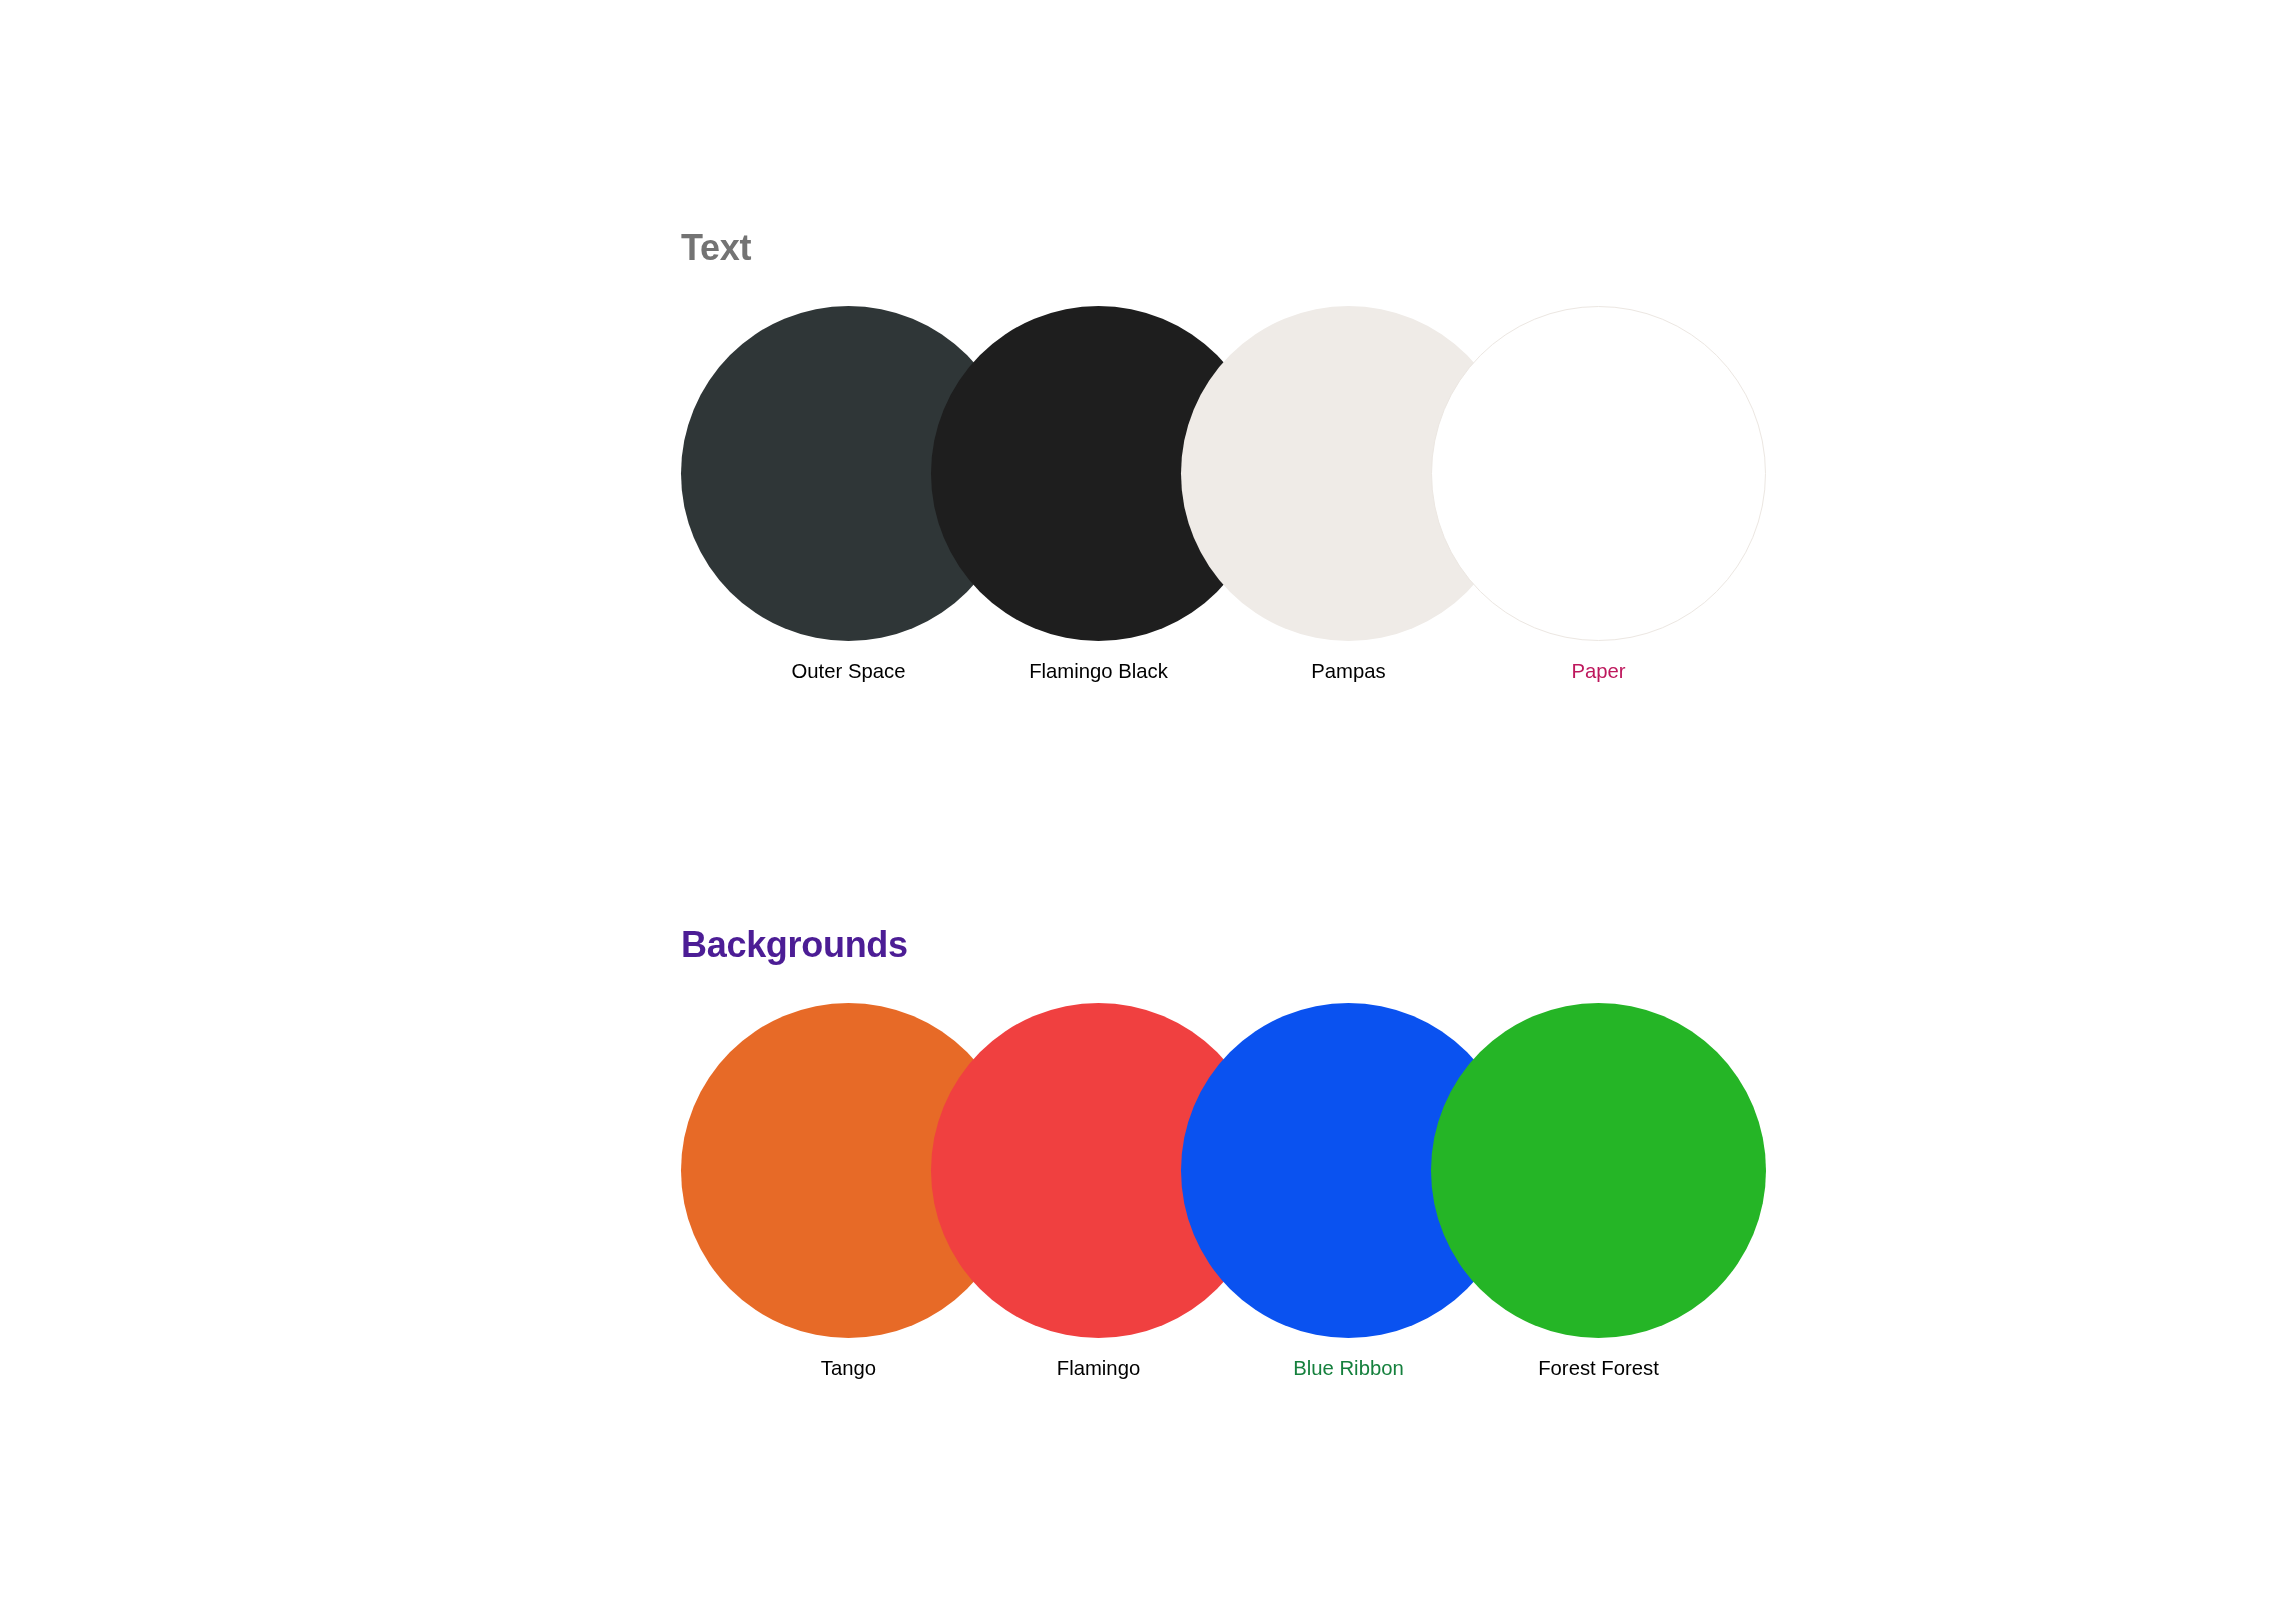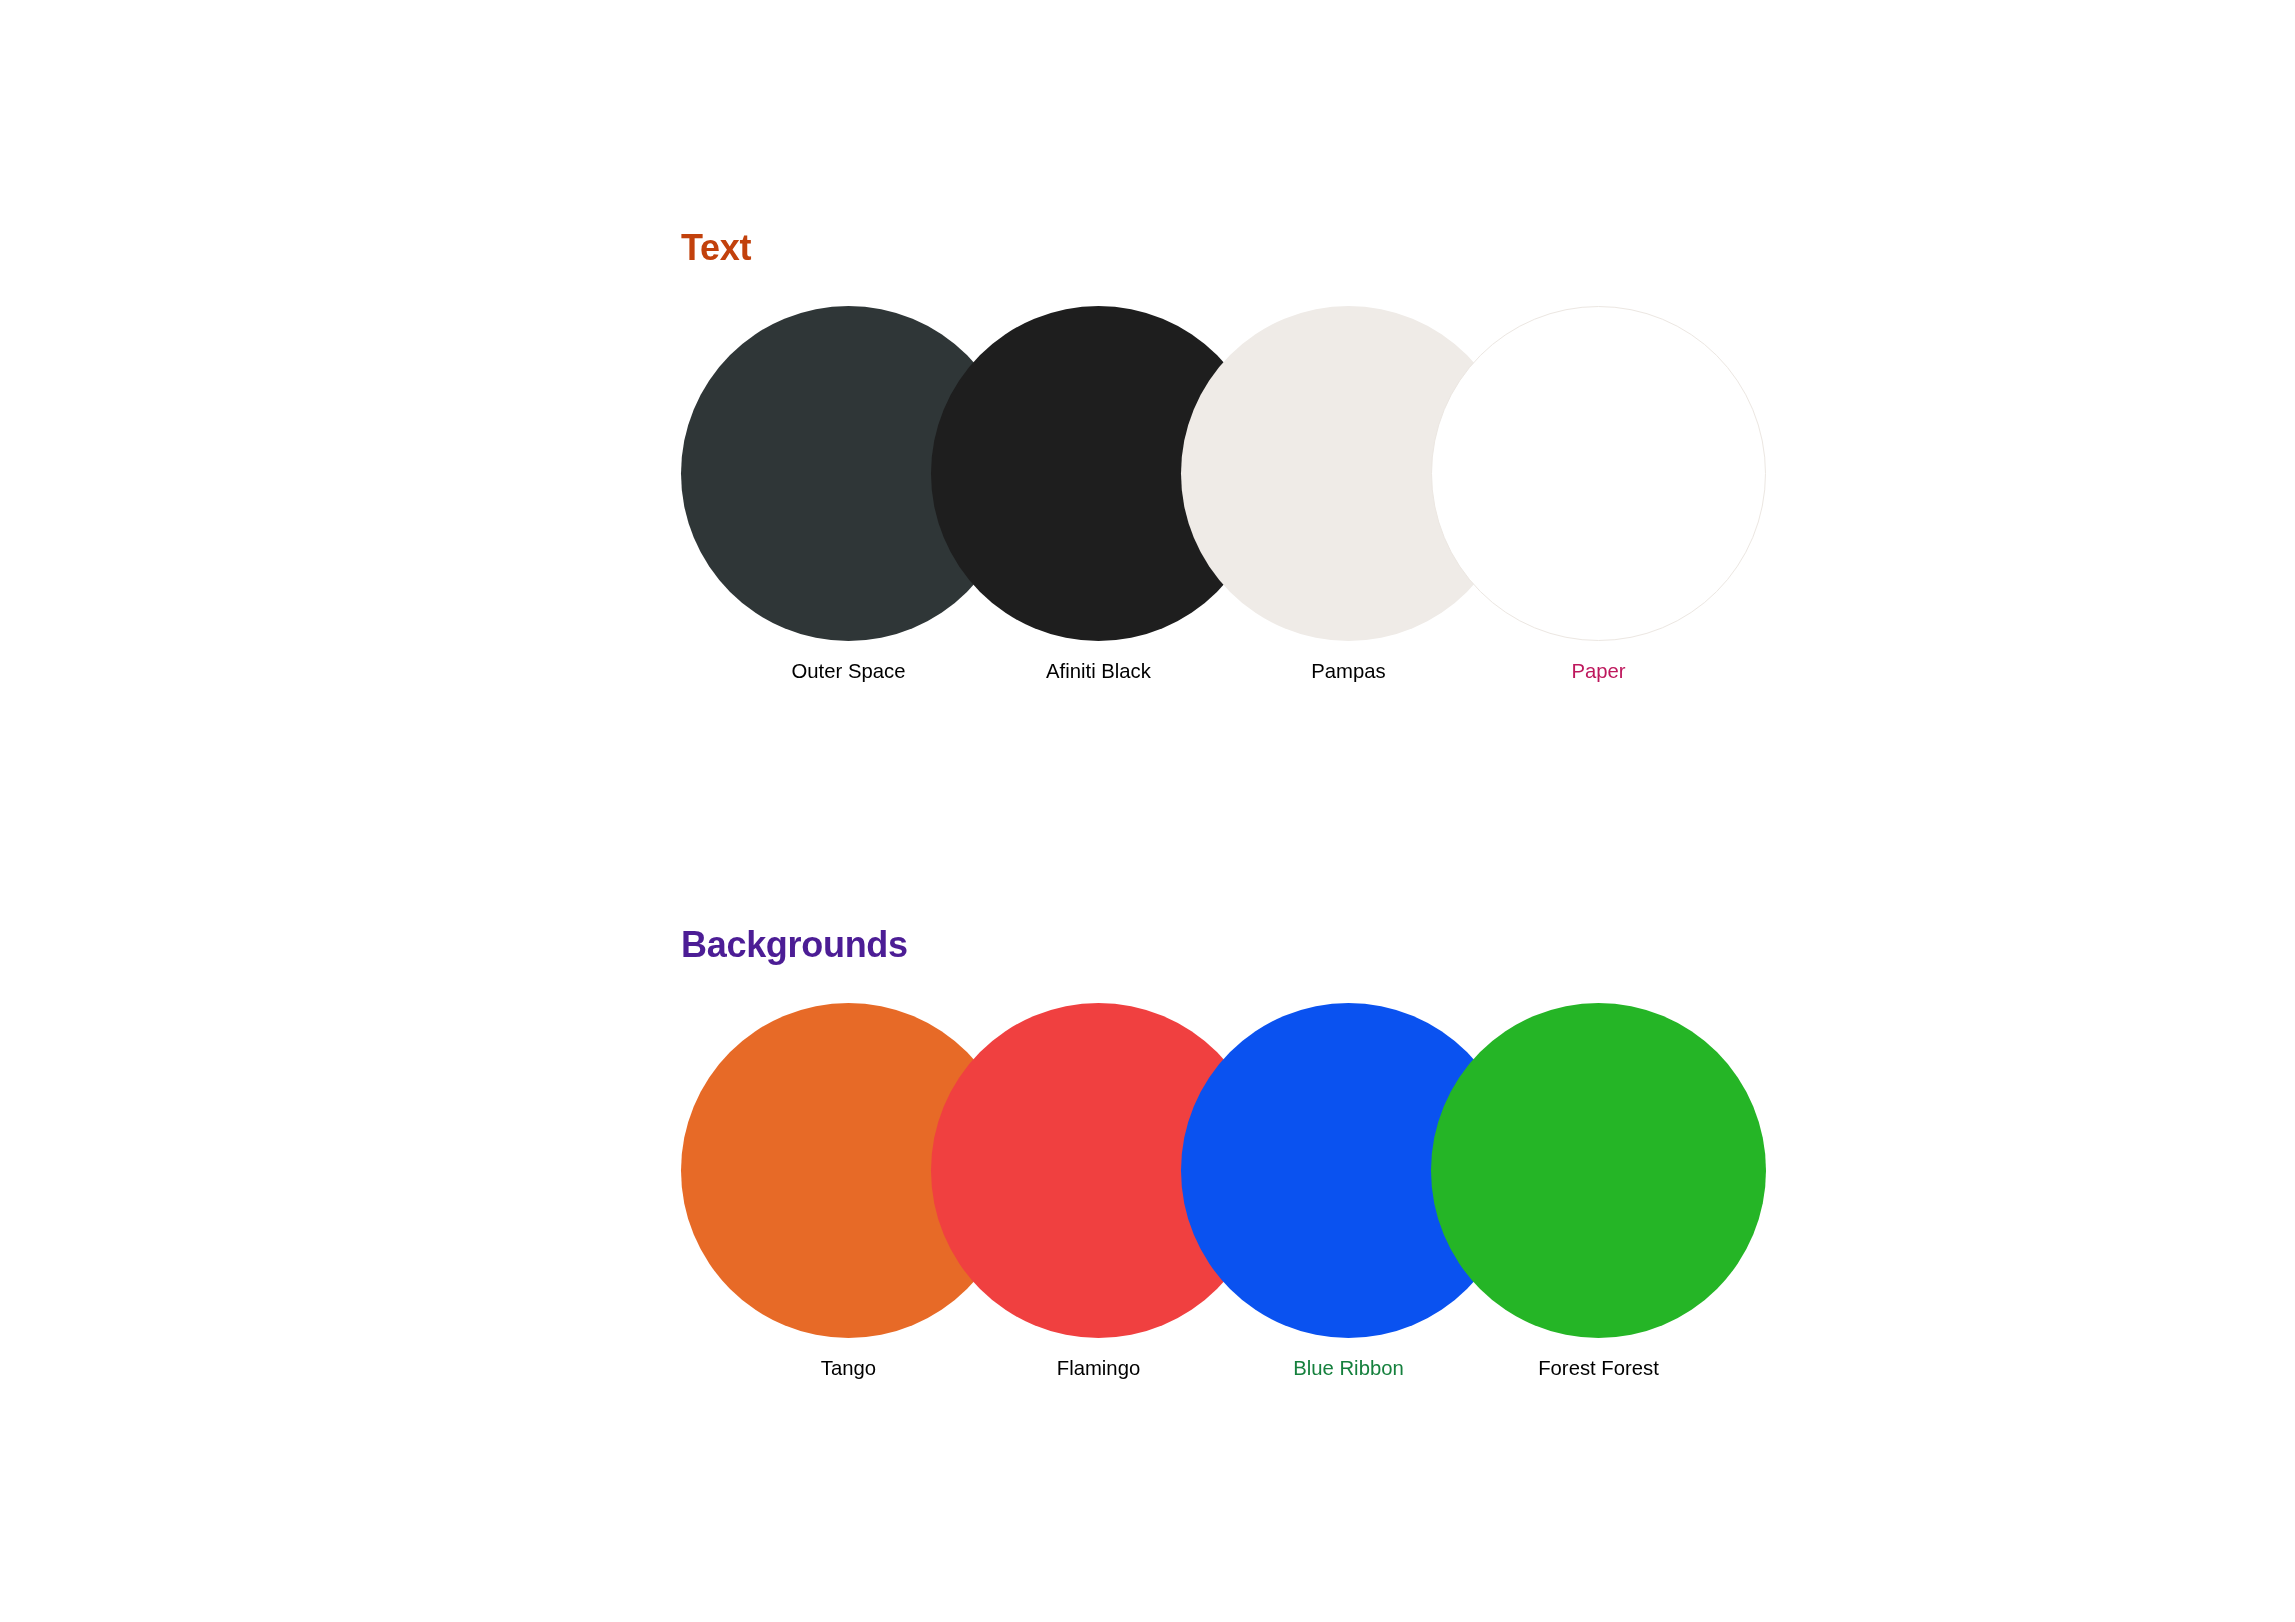--- a/index.html
+++ b/index.html
@@ -79,32 +79,32 @@
     color: #000000;
     white-space: nowrap;
   }
 </style>
 </head>
 <body>
 
 <div class="palette-page">
 
   <section class="section section-text">
-    <h2 class="section-heading" style="color: #c2410c;">Text</h2>
+    <h2 class="section-heading" style="color: #737373;">Text</h2>
 
     <div class="swatch-row">
 
       <div class="swatch">
         <div class="swatch-circle" style="background: rgb(47, 54, 55);"></div>
         <div class="swatch-label" style="color: rgb(0, 0, 0);">Outer Space</div>
       </div>
 
       <div class="swatch">
         <div class="swatch-circle" style="background: rgb(30, 30, 30);"></div>
-        <div class="swatch-label" style="color: rgb(0, 0, 0);">Afiniti Black</div>
+        <div class="swatch-label" style="color: rgb(0, 0, 0);">Flamingo Black</div>
       </div>
 
       <div class="swatch">
         <div class="swatch-circle" style="background: rgb(239, 235, 231);"></div>
         <div class="swatch-label" style="color: rgb(0, 0, 0);">Pampas</div>
       </div>
 
       <div class="swatch">
         <div class="swatch-circle" style="background: rgb(255, 255, 255); border: 1.2px solid rgb(236, 231, 226);"></div>
         <div class="swatch-label" style="color: #be185d;">Paper</div>

